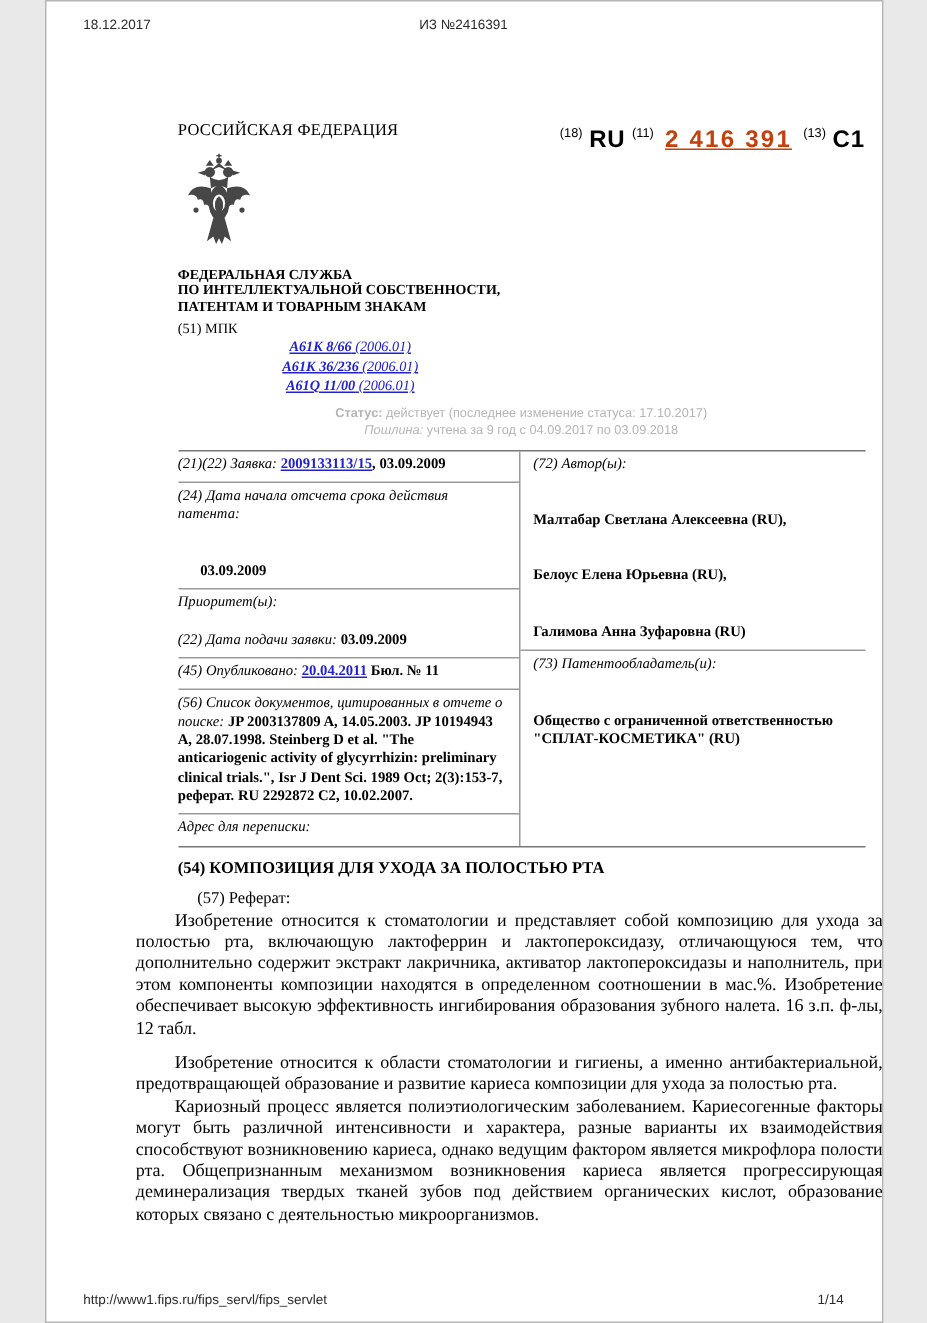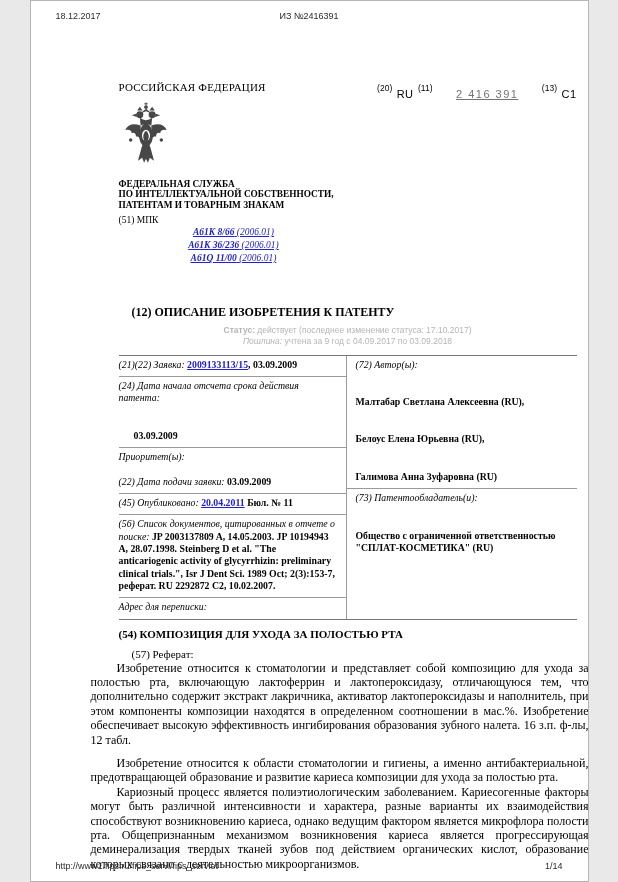--- a/index.html
+++ b/index.html
@@ -26,22 +26,22 @@
   .emblem svg { display:block; }
   .office { font-size:9.3px; font-weight:bold; line-height:1.12; }
   .ipc-label { margin-top:5px; font-size:9.5px; }
   .ipc-list { margin-top:2px; font-size:9.5px; line-height:1.25; }
   .ipc-item { margin-top:1px;text-align:center; }
   .ipc-link { color:#2121cf; text-decoration:underline; cursor:pointer; }
   .ipc-code { font-weight:bold; font-style:italic; }
   .ipc-year { font-style:italic; }
   .publine { white-space:nowrap; padding-top:2px; font-family:"Liberation Sans", sans-serif; }
   .sup { font-size:8.5px; vertical-align:7px; }
-  .big { font-size:11px; font-weight:normal; letter-spacing:.5px; }
-  .num { color:#737373; text-decoration:underline; letter-spacing:1.5px; margin:0 19px; cursor:pointer; }
+  .big { font-size:16px; font-weight:bold; letter-spacing:.5px; }
+  .num { color:#c2410c; text-decoration:underline; letter-spacing:1.5px; margin:0 3px; cursor:pointer; }
   .doc-type { margin:40px 0 0 13px; font-size:12px; font-weight:bold; }
   .status-block { margin-top:5px; text-align:center; font-size:8.5px; line-height:1.35;
     color:#b5b5b5; font-family:"Liberation Sans", sans-serif; }
   .status-block b { font-weight:bold; }
   
   .biblio { display:flex; margin-top:7px; border-top:1px solid #777; border-bottom:1px solid #777;
     font-size:9.8px; line-height:1.26; }
   .bleft { width:228px; display:flex; flex-direction:column; border-right:1px solid #9a9a9a; }
   .bright { flex:1; display:flex; flex-direction:column; }
   .bcell { padding:3px 10px 5px 0; border-bottom:1px solid #9a9a9a; }
@@ -114,30 +114,29 @@
           <div class="ipc-item">
             <a class="ipc-link"><span class="ipc-code">A61K 36/236</span> <span class="ipc-year">(2006.01)</span></a>
           </div>
           <div class="ipc-item">
             <a class="ipc-link"><span class="ipc-code">A61Q 11/00</span> <span class="ipc-year">(2006.01)</span></a>
           </div>
         </div>
       </div>
 
       <div class="publine">
-        <span class="sup">(20)</span>
+        <span class="sup">(18)</span>
         <span class="big">RU</span>
         <span class="sup">(11)</span>
         <a class="big num">2 416 391</a>
         <span class="sup">(13)</span>
         <span class="big">C1</span>
       </div>
     </div>
 
-    <div class="doc-type">(12) ОПИСАНИЕ ИЗОБРЕТЕНИЯ К ПАТЕНТУ</div>
 
     <div class="status-block">
       <div><b>Статус:</b> <span>действует (последнее изменение статуса: 17.10.2017)</span></div>
       <div><i>Пошлина:</i> <span>учтена за 9 год с 04.09.2017 по 03.09.2018</span></div>
     </div>
 
     <div class="biblio">
       <div class="bleft">
         <div class="bcell">
           <span class="lbl">(21)(22) Заявка:</span>

